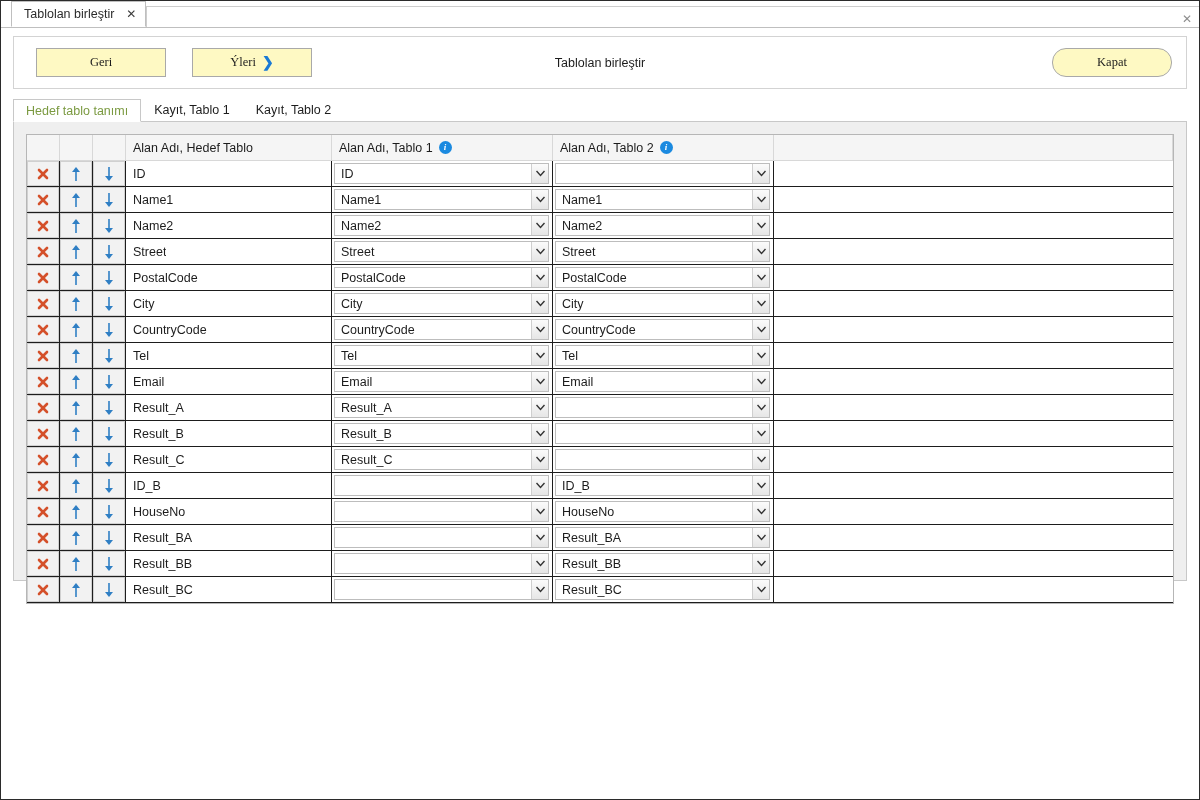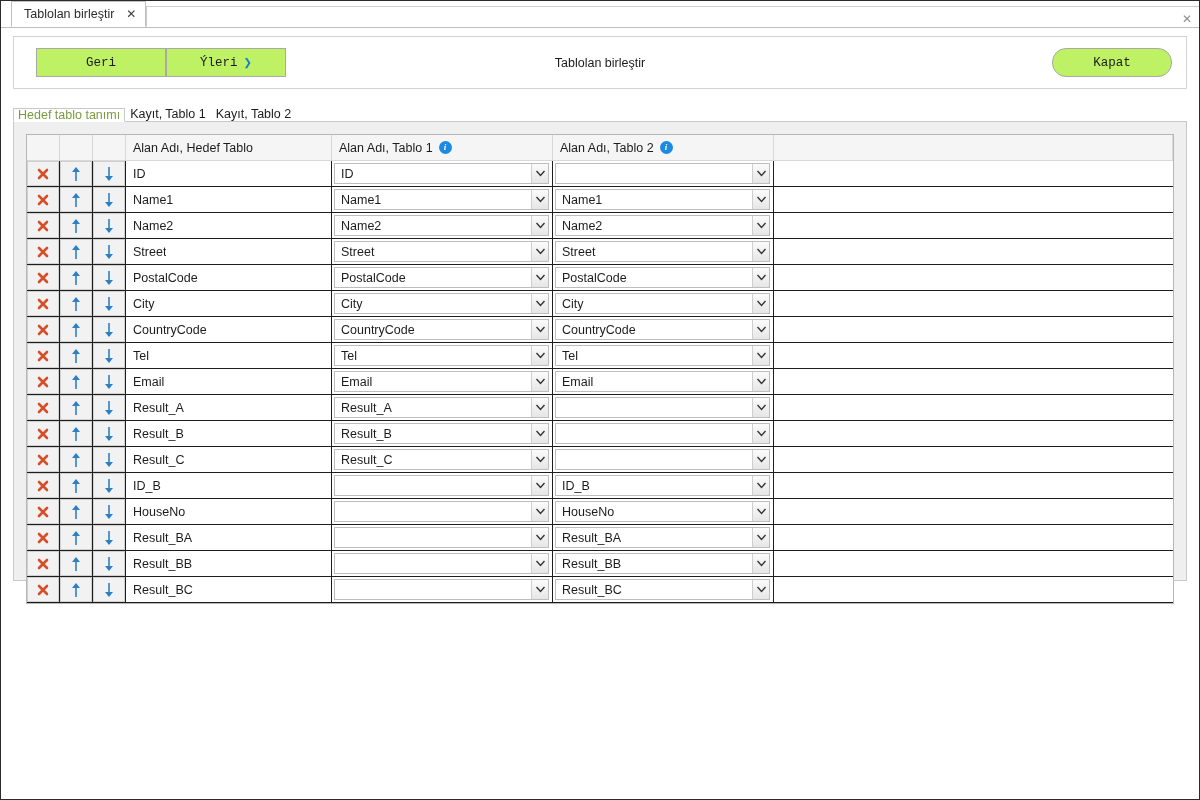--- a/index.html
+++ b/index.html
@@ -100,51 +100,51 @@
     position: relative;
     height: 53px;
     border: 1px solid #d3d3d3;
     background: #ffffff;
     display: flex;
     align-items: center;
   }
   .btn {
     height: 29px;
     border: 1px solid #a9a9a9;
-    background: #bef264;
+    background: #fef9c3;
     font-size: 12.5px;
     color: #1c1c1c;
     display: flex; align-items: center; justify-content: center;
     gap: 6px;
-    font-family: Liberation Mono, monospace;
+    font-family: Liberation Serif, serif;
   }
   .btn-back  { width: 130px; margin-left: 22px; }
-  .btn-next  { width: 120px; }
+  .btn-next  { width: 120px; margin-left: 26px; }
   .btn-close { width: 120px; position: absolute; right: 14px; border-radius: 14px; }
   .chev { color: #1a7ad4; font-size: 14px; font-weight: bold; line-height: 1; }
   .wizard-title {
     position: absolute;
     left: 0; right: 0;
     text-align: center;
     font-size: 12.5px;
     color: #1c1c1c;
     pointer-events: none;
   }
 
   
   .inner-tabs {
     margin: 9px 12px 0 12px;
     height: 24px;
     display: flex;
     align-items: flex-end;
     border-bottom: 1px solid #c8c8c8;
   }
   .itab {
-    height: 14px;
-    padding: 0 4px;
+    height: 23px;
+    padding: 0 12px;
     display: flex; align-items: center;
     font-size: 12.5px;
     color: #1c1c1c;
     border: 1px solid transparent;
     text-align: right;
   }
   .itab.active {
     color: #7b9a41;
     background: #ffffff;
     border: 1px solid #c8c8c8;

